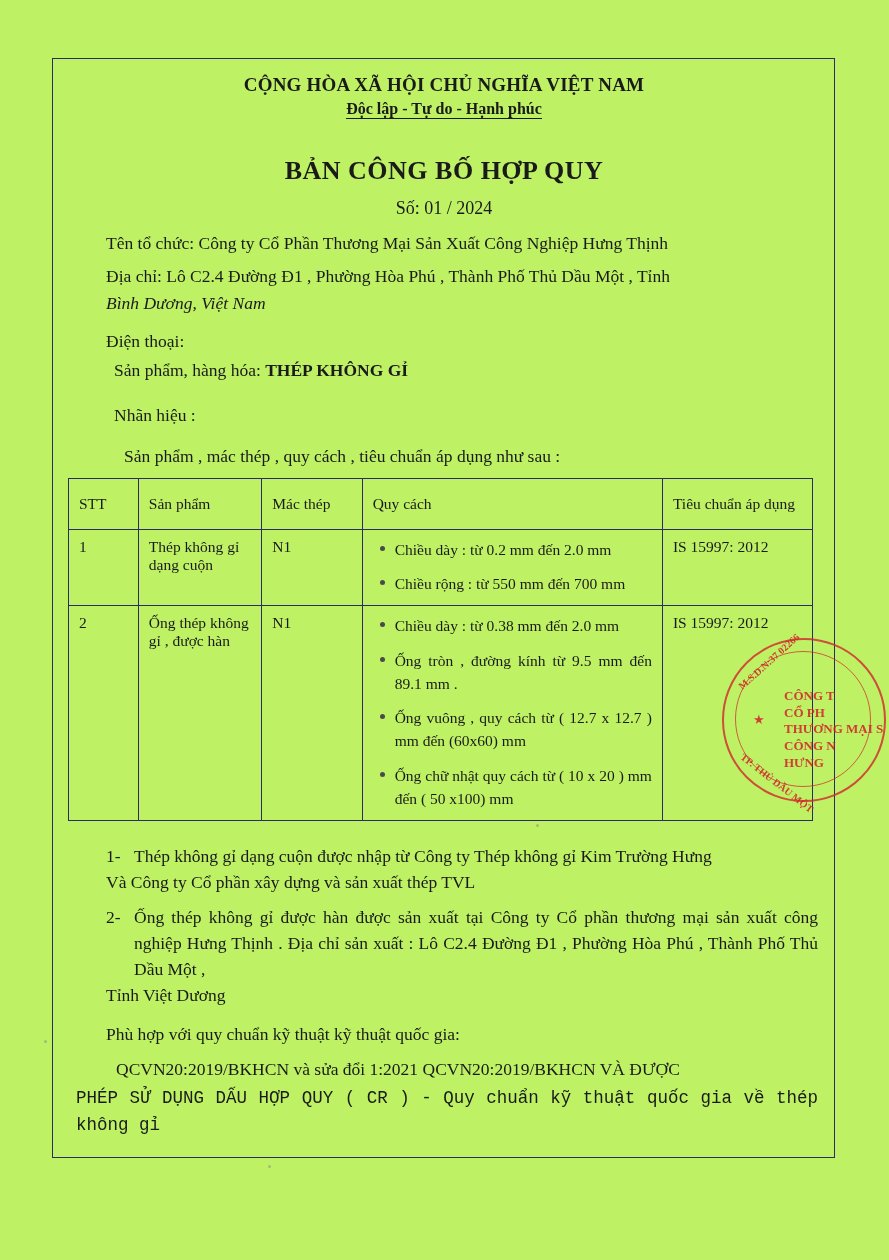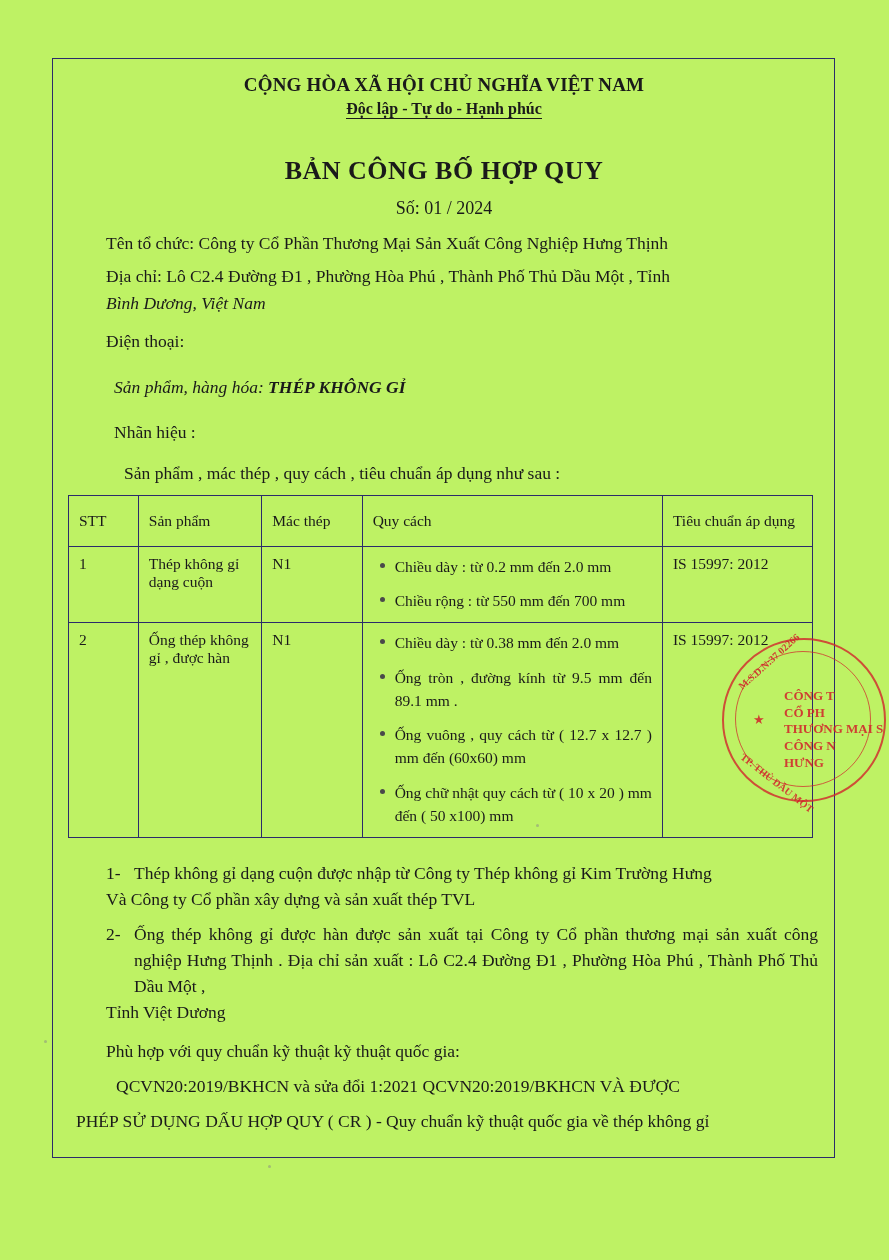--- a/index.html
+++ b/index.html
@@ -69,21 +69,21 @@
   }
   .para {
     font-size: 17.5px;
     line-height: 1.55;
     margin-top: 11px;
   }
   .indent-1 { padding-left: 36px; }
   .indent-2 { padding-left: 44px; }
   .indent-3 { padding-left: 54px; }
   .bold { font-weight: bold; }
-  .prod-line { margin-top: 18px; font-style: italic; }
+  .prod-line { margin-top: 1px; }
   table.spec {
     border-collapse: collapse;
     width: 745px;
     margin-top: 8px;
     margin-left: -2px;
     font-size: 15.5px;
     padding-left: 16px;
   }
   table.spec th, table.spec td {
     border: 1px solid #2b2b6b;
@@ -147,21 +147,21 @@
   .note-cont2 {
     padding-left: 36px;
     margin-top: 0;
   }
   .tail {
     font-size: 17.5px;
     line-height: 1.55;
   }
   .tail-line1 { padding-left: 36px; margin-top: 12px; }
   .tail-line2 { padding-left: 46px; margin-top: 8px; text-align: justify; }
-  .tail-line3 { padding-left: 6px; margin-top: 8px; text-align: justify; }
+  .tail-line3 { padding-left: 6px; margin-top: 2px; text-align: justify; font-family: Liberation Mono, monospace; }
   
   .seal {
     position: absolute;
     left: 722px;
     top: 638px;
     width: 168px;
     height: 168px;
     pointer-events: none;
   }
   .seal .ring-outer {

